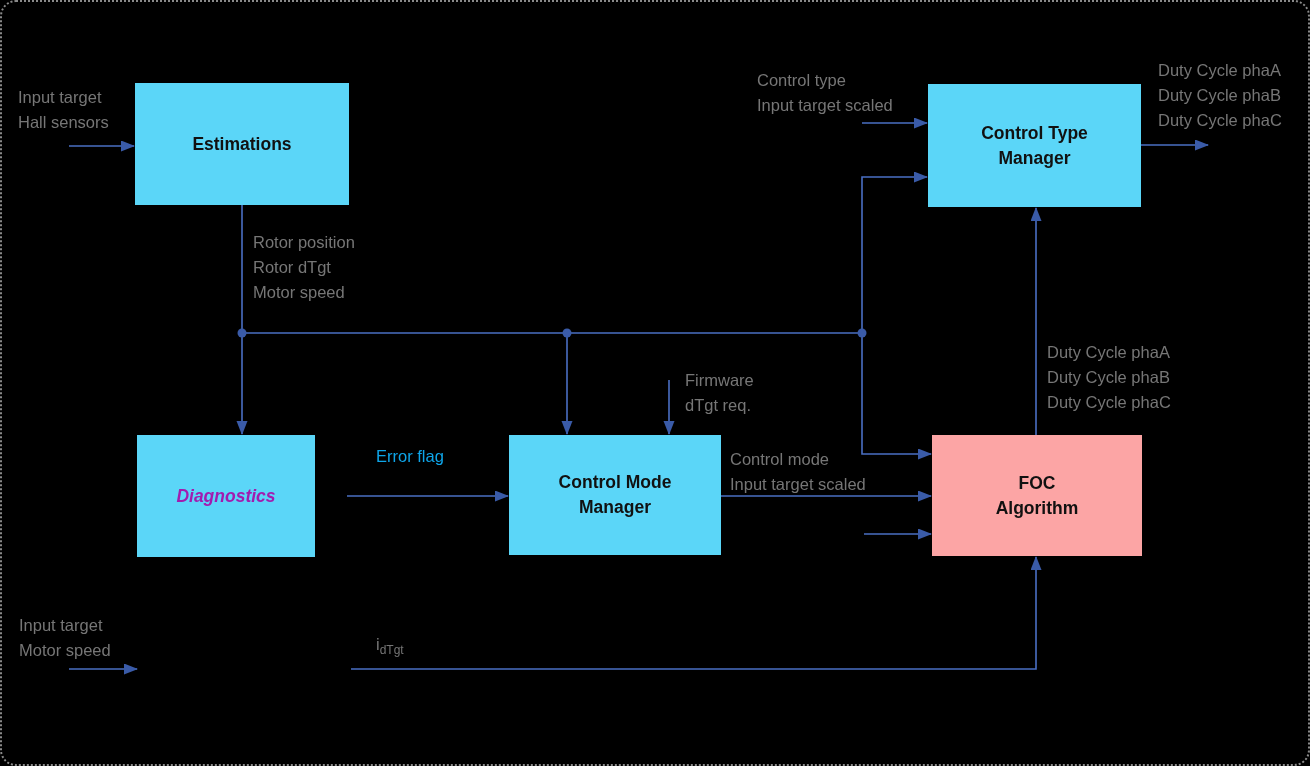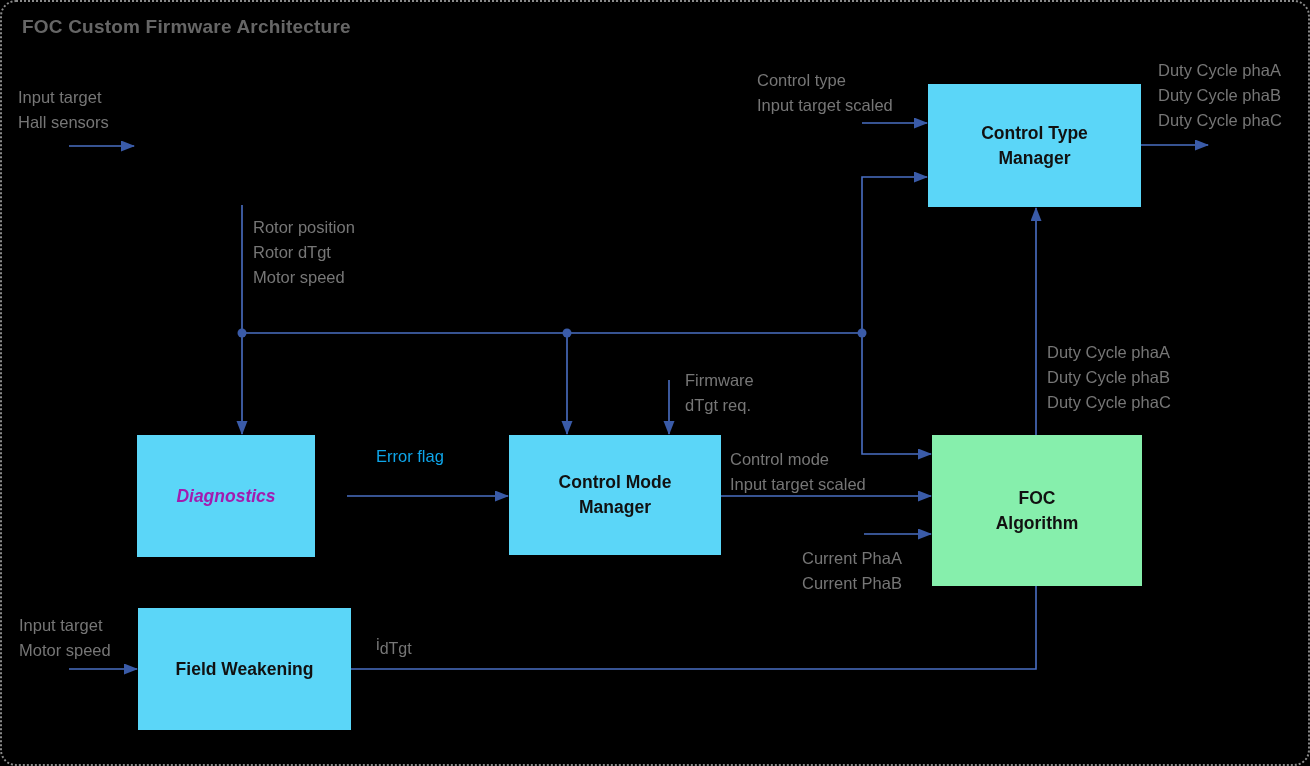--- a/index.html
+++ b/index.html
@@ -21,21 +21,21 @@
   .block{
     position:absolute;
     display:flex;flex-direction:column;align-items:center;justify-content:center;
     font-weight:bold;font-size:17.5px;line-height:25px;
     text-align:center;
   }
   .flow-label{
     position:absolute;
     font-size:16.5px;line-height:25px;white-space:nowrap;
   }
-  .flow-label .sub{font-size:16px;vertical-align:sub;text-align:center;}
+  .flow-label .sub{font-size:12px;vertical-align:sub;text-align:center;}
 </style>
 </head>
 <body>
 
 <div id="canvas">
   <svg id="wires" xmlns="http://www.w3.org/2000/svg">
       <defs>
         <marker id="arrow" markerUnits="userSpaceOnUse" markerWidth="15" markerHeight="12" refX="13" refY="5.5" orient="auto">
           <path d="M0,0 L14,5.5 L0,11 Z" fill="#3A5BA8"></path>
         </marker>
@@ -52,44 +52,43 @@
       <polyline points="719,494 929,494" fill="none" stroke="#4A6FC3" stroke-width="1.6" marker-end="url(#arrow)"></polyline>
       <polyline points="862,532 929,532" fill="none" stroke="#4A6FC3" stroke-width="1.6" marker-end="url(#arrow)"></polyline>
       <polyline points="1139,143 1206,143" fill="none" stroke="#4A6FC3" stroke-width="1.6" marker-end="url(#arrow)"></polyline>
       <polyline points="1034,433 1034,206" fill="none" stroke="#4A6FC3" stroke-width="1.6" marker-end="url(#arrow)"></polyline>
       <polyline points="349,667 1034,667 1034,555" fill="none" stroke="#4A6FC3" stroke-width="1.6" marker-end="url(#arrow)"></polyline>
       <polyline points="67,667 135,667" fill="none" stroke="#4A6FC3" stroke-width="1.6" marker-end="url(#arrow)"></polyline>
       <circle cx="240" cy="331" r="4.5" fill="#3A5BA8"></circle>
       <circle cx="565" cy="331" r="4.5" fill="#3A5BA8"></circle>
       <circle cx="860" cy="331" r="4.5" fill="#3A5BA8"></circle>
     </svg>
-  <div class="page-title" style="color: rgb(102, 102, 102);">FOC Custom Firmware Architecture</div>
+<div class="block" style="left: 133px; top: 81px; width: 214px; height: 122px; background: rgb(91, 214, 248); color: rgb(17, 17, 17);">
+      <div>Estimations</div>
+    </div>
     <div class="block" style="left: 926px; top: 82px; width: 213px; height: 123px; background: rgb(91, 214, 248); color: rgb(17, 17, 17);">
       <div>Control Type</div>
       <div>Manager</div>
     </div>
     <div class="block" style="left: 135px; top: 433px; width: 178px; height: 122px; background: rgb(91, 214, 248); color: #a21caf; font-style: italic;">
       <div>Diagnostics</div>
     </div>
     <div class="block" style="left: 507px; top: 433px; width: 212px; height: 120px; background: rgb(91, 214, 248); color: rgb(17, 17, 17);">
       <div>Control Mode</div>
       <div>Manager</div>
     </div>
-    <div class="block" style="left: 930px; top: 433px; width: 210px; height: 151px; background: #86efac; color: rgb(17, 17, 17);">
+    <div class="block" style="left: 930px; top: 433px; width: 210px; height: 121px; background: #fca5a5; color: rgb(17, 17, 17);">
       <div>FOC</div>
       <div>Algorithm</div>
-    </div>
-    <div class="block" style="left: 136px; top: 606px; width: 213px; height: 122px; background: rgb(91, 214, 248); color: rgb(17, 17, 17);">
-      <div>Field Weakening</div>
     </div>
     <div class="flow-label" style="left: 16px; top: 83px; color: rgb(118, 118, 118);">
       <div>Input target</div>
       <div>Hall sensors</div>
     </div>
-    <div class="flow-label" style="left: 251px; top: 213px; color: rgb(118, 118, 118);">
+    <div class="flow-label" style="left: 251px; top: 228px; color: rgb(118, 118, 118);">
       <div>Rotor position</div>
       <div>Rotor dTgt</div>
       <div>Motor speed</div>
     </div>
     <div class="flow-label" style="left: 755px; top: 66px; color: rgb(118, 118, 118);">
       <div>Control type</div>
       <div>Input target scaled</div>
     </div>
     <div class="flow-label" style="left: 1156px; top: 56px; color: rgb(118, 118, 118);">
       <div>Duty Cycle phaA</div>
@@ -105,22 +104,18 @@
     </div>
     <div class="flow-label" style="left: 728px; top: 445px; color: rgb(118, 118, 118);">
       <div>Control mode</div>
       <div>Input target scaled</div>
     </div>
     <div class="flow-label" style="left: 1045px; top: 338px; color: rgb(118, 118, 118);">
       <div>Duty Cycle phaA</div>
       <div>Duty Cycle phaB</div>
       <div>Duty Cycle phaC</div>
     </div>
-    <div class="flow-label" style="left: 800px; top: 544px; color: rgb(118, 118, 118);">
-      <div>Current PhaA</div>
-      <div>Current PhaB</div>
-    </div>
     <div class="flow-label" style="left: 17px; top: 611px; color: rgb(118, 118, 118);">
       <div>Input target</div>
       <div>Motor speed</div>
     </div>
     <div class="flow-label" style="left: 374px; top: 630px; color: rgb(118, 118, 118);"><span>i</span><span class="sub">dTgt</span></div>
   </div>
 
 </body></html>

